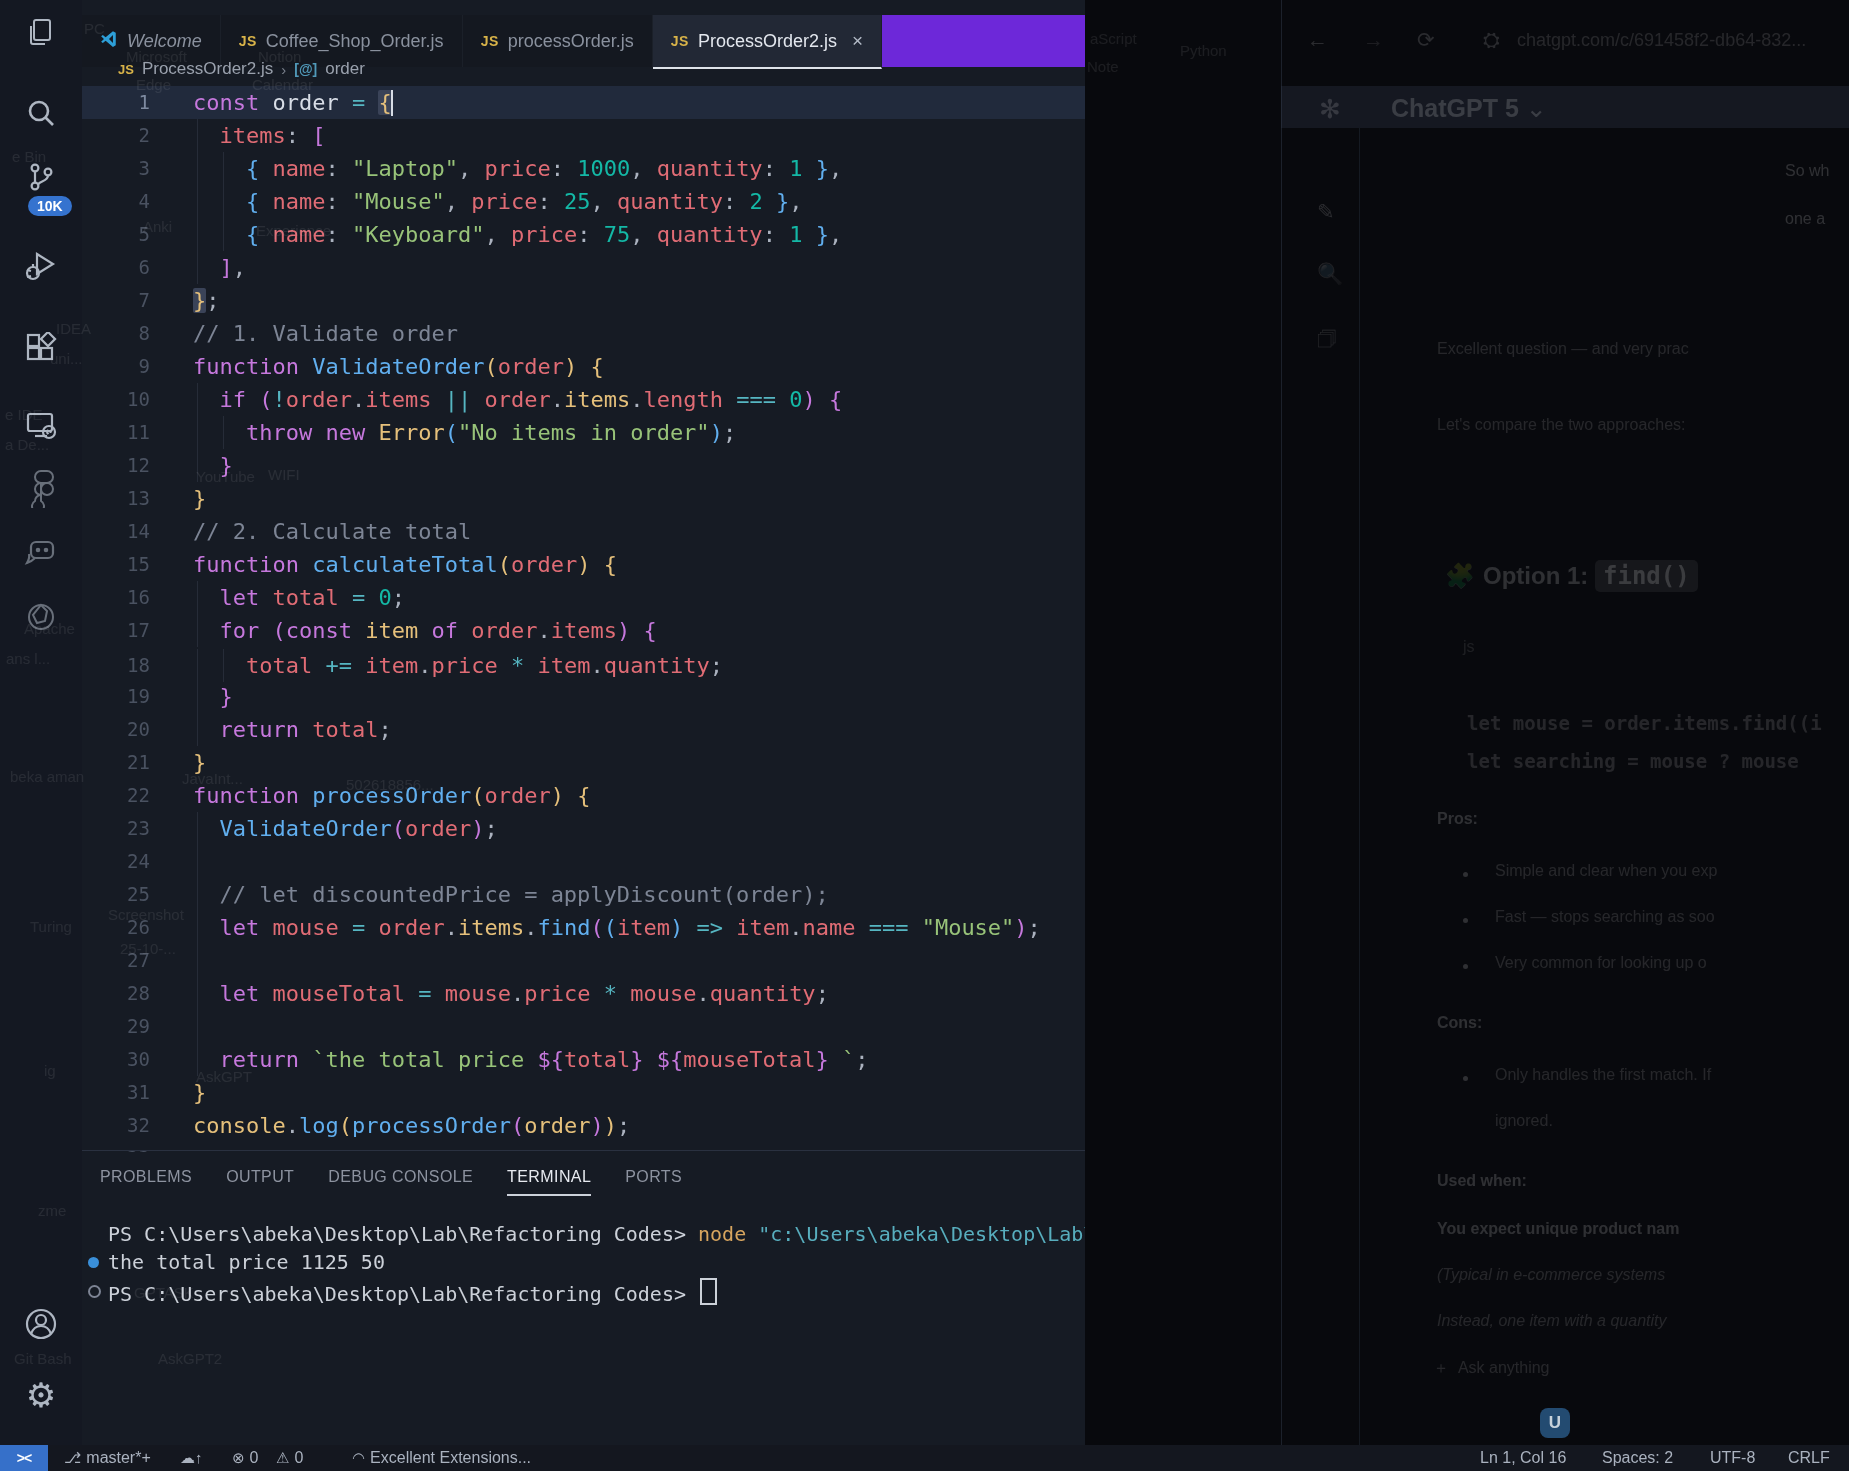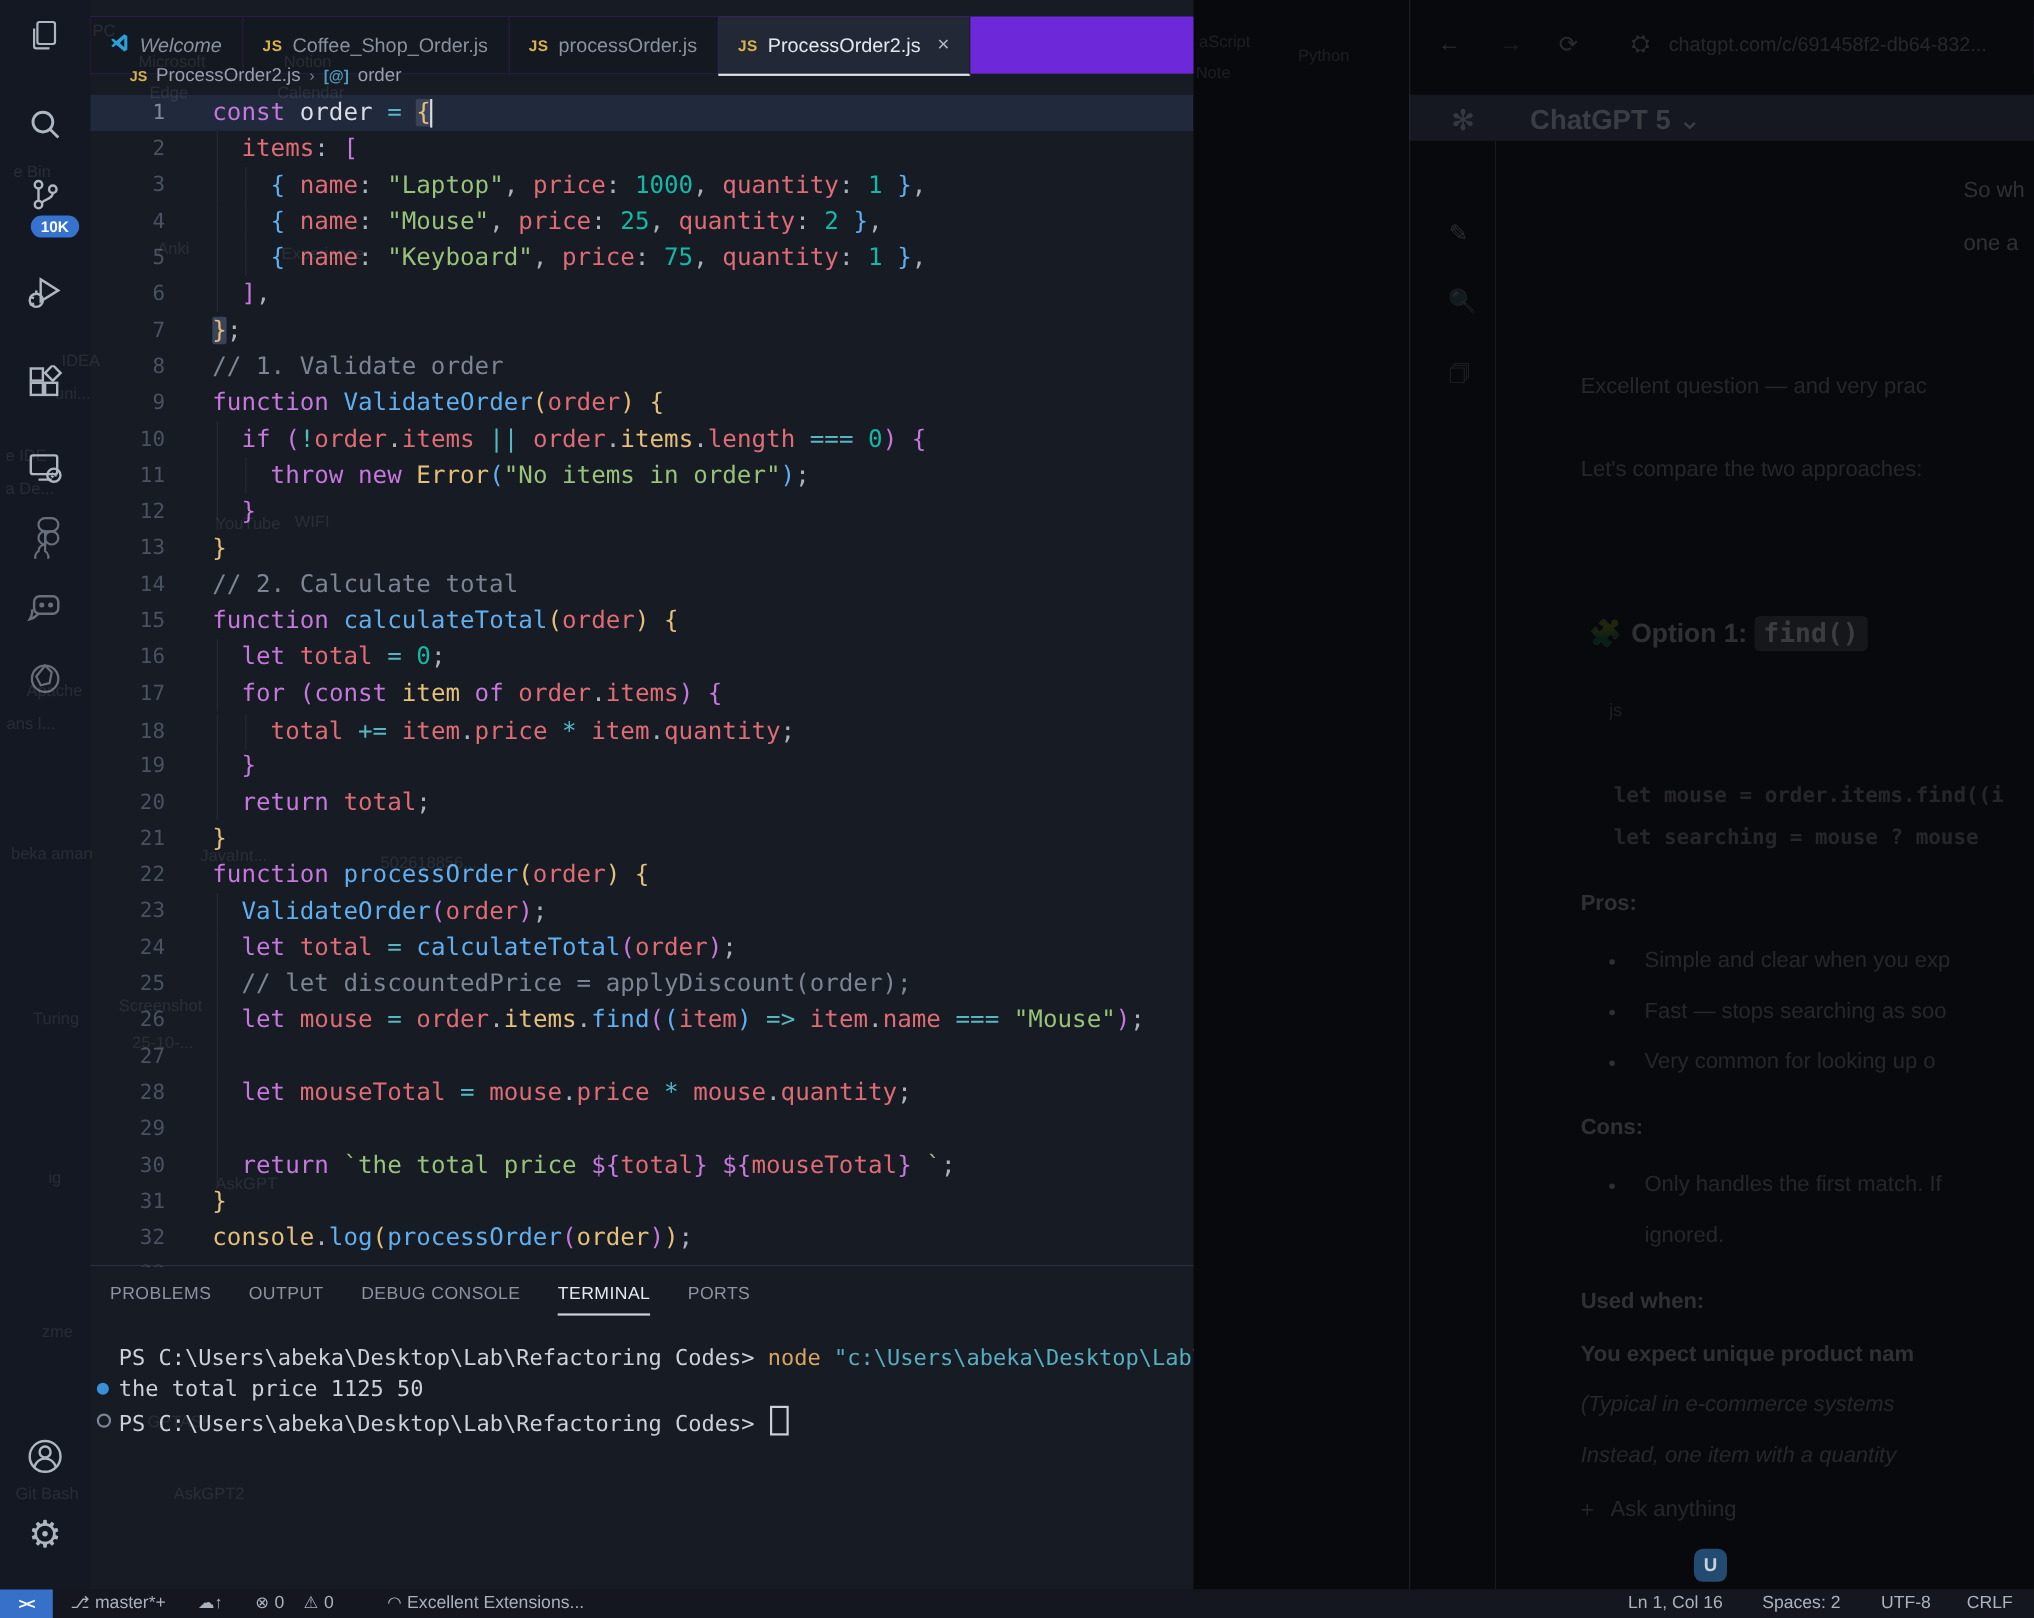--- a/index.html
+++ b/index.html
@@ -71,21 +71,21 @@
   .ghost{position:absolute;color:#e5e5e5;opacity:.09;font-size:15px;z-index:5;pointer-events:none;white-space:nowrap;}
 
   
   .overlay{position:absolute;left:1085px;top:0;width:764px;height:1445px;background:#08090d;z-index:4;}
   .ov-bredge{position:absolute;left:196px;top:0;width:1px;height:1445px;background:#1c212b;}
   .ov-sbedge{position:absolute;left:274px;top:128px;width:1px;height:1317px;background:#151a22;}
   .ov-head{position:absolute;left:196px;top:86px;width:568px;height:42px;background:rgba(52,60,78,.30);}
   .dim1{color:rgba(255,255,255,.16);}
   .dim2{color:rgba(255,255,255,.12);}
   .dim3{color:rgba(255,255,255,.09);}
-  .ov-txt{position:absolute;white-space:nowrap;font-size:20px;}
+  .ov-txt{position:absolute;white-space:nowrap;font-size:16px;}
   .ov-mono{font-family:"DejaVu Sans Mono",monospace;font-weight:bold;font-size:19px;}
   .ov-chip{background:rgba(255,255,255,.06);border-radius:5px;padding:2px 8px;
     font-family:"DejaVu Sans Mono",monospace;}
   .ov-bullet{position:absolute;width:5px;height:5px;border-radius:50%;background:rgba(255,255,255,.16);}
   .ov-u{position:absolute;left:455px;top:1408px;width:30px;height:30px;border-radius:8px;
     background:rgba(59,130,196,.55);color:rgba(255,255,255,.75);text-align:center;
     line-height:30px;font-size:17px;font-weight:bold;}
   .ov-ico{position:absolute;color:rgba(255,255,255,.14);font-size:21px;}
 </style>
 </head>
@@ -312,21 +312,20 @@
           <span class="codeln"><span class="t-k">function</span><span class="t-w"> </span><span class="t-f">processOrder</span><span class="t-g">(</span><span class="t-v">order</span><span class="t-g">)</span><span class="t-w"> </span><span class="t-g">{</span></span>
         </div>
         <div class="row" style="top: 726px;">
           <span class="lnum">23</span>
           <span class="guide" style="left: 115px;"></span>
           <span class="codeln"><span class="t-w">  </span><span class="t-f">ValidateOrder</span><span class="t-k">(</span><span class="t-v">order</span><span class="t-k">)</span><span class="t-p">;</span></span>
         </div>
         <div class="row" style="top: 759px;">
           <span class="lnum">24</span>
           <span class="guide" style="left: 115px;"></span>
-          <span class="codeln"><span class="t-w">  </span><span class="t-k">let</span><span class="t-w"> </span><span class="t-v">total</span><span class="t-w"> </span><span class="t-o">=</span><span class="t-w"> </span><span class="t-f">calculateTotal</span><span class="t-k">(</span><span class="t-v">order</span><span class="t-k">)</span><span class="t-p">;</span></span>
         </div>
         <div class="row" style="top: 792px;">
           <span class="lnum">25</span>
           <span class="guide" style="left: 115px;"></span>
           <span class="codeln"><span class="t-w">  </span><span class="t-c">// let discountedPrice = applyDiscount(order);</span></span>
         </div>
         <div class="row" style="top: 825px;">
           <span class="lnum">26</span>
           <span class="guide" style="left: 115px;"></span>
           <span class="codeln"><span class="t-w">  </span><span class="t-k">let</span><span class="t-w"> </span><span class="t-v">mouse</span><span class="t-w"> </span><span class="t-o">=</span><span class="t-w"> </span><span class="t-v">order</span><span class="t-p">.</span><span class="t-g">items</span><span class="t-p">.</span><span class="t-f">find</span><span class="t-k">(</span><span class="t-f">(</span><span class="t-v">item</span><span class="t-f">)</span><span class="t-w"> </span><span class="t-o">=&gt;</span><span class="t-w"> </span><span class="t-v">item</span><span class="t-p">.</span><span class="t-v">name</span><span class="t-w"> </span><span class="t-o">===</span><span class="t-w"> </span><span class="t-s">"Mouse"</span><span class="t-k">)</span><span class="t-p">;</span></span>

